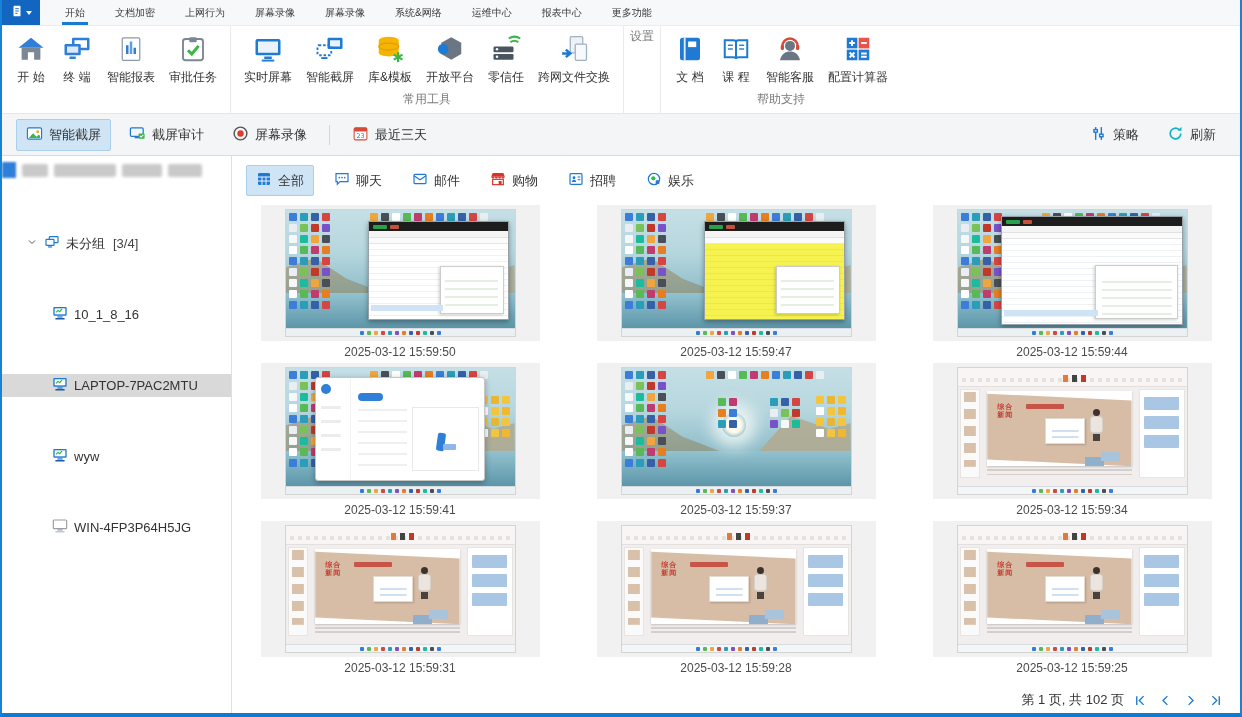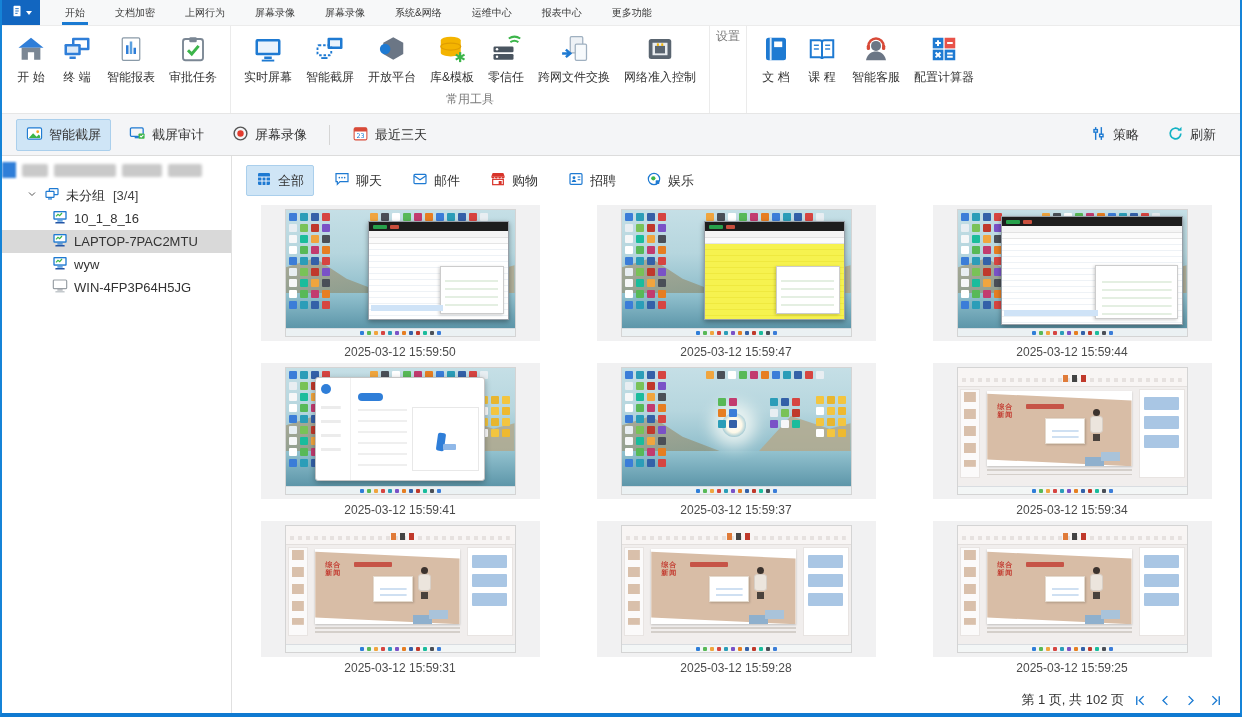--- a/index.html
+++ b/index.html
@@ -38,21 +38,21 @@
   
   .main { flex:1; display:flex; min-height:0; }
   .sidebar { width:230px; flex:0 0 auto; background:#fff; border-right:1px solid #e0e0e0; display:flex; flex-direction:column; }
   .search-row { height:30px; display:flex; align-items:center; gap:8px; padding:0 10px; border-bottom:1px solid #ededed; cursor:text; }
   .search-row svg { width:14px; height:14px; flex:0 0 auto; }
   .search-row input { border:none; outline:none; flex:1; font-size:13px; color:#333; background:transparent; font-family:inherit; }
   .search-row input::placeholder { color:#9a9a9a; }
   .redacted { height:28px; display:flex; align-items:center; gap:6px; padding-left:0; cursor:pointer; }
   .redacted .blk { height:13px; border-radius:2px; background:#c9c9c9; filter:blur(1.5px); }
   .redacted .blu { width:14px; height:16px; background:#2f7ed8; filter:blur(1px); }
-  .tree-row { height:23px; display:flex; align-items:center; gap:6px; cursor:pointer; font-size:13px; color:#333; }
+  .tree-row { height:23px; display:flex; align-items:center; gap:6px; cursor:pointer; font-size:13px; color:#333;margin-top:48px; }
   .tree-row svg { width:16px; height:16px; flex:0 0 auto; }
   .tree-row .chev svg { width:12px; height:12px; }
   .tree-row.group { padding-left:24px; }
   .tree-row.computer { padding-left:50px; }
   .tree-row.selected { background:#d9d9d9; }
   .tree-count { color:#444; margin-left:2px; }
 
   .content { flex:1; display:flex; flex-direction:column; min-width:0; background:#fff; }
   .filters { display:flex; align-items:center; gap:10px; padding:9px 0 7px 14px; }
   .filters .chip svg { width:16px; height:16px; }
@@ -215,75 +215,63 @@
                 <rect x="12" y="5" width="8" height="5" fill="#eaf3fc"></rect>
                 <rect x="2" y="9" width="11" height="8" rx="1" fill="none" stroke="#1e7ad2" stroke-dasharray="2 1.5" stroke-width="1.5"></rect>
                 <rect x="5" y="18.5" width="5" height="1.5" fill="#1e7ad2"></rect>
               </svg>
             </span>
             <span class="ribbon-label">智能截屏</span>
           </div>
           <div class="ribbon-item">
             <span class="ribbon-icon">
               <svg viewBox="0 0 24 24">
-                <path d="M13 2.5l8 4.5v9l-8 4.5-8-4.5v-9z" fill="#6b7685"></path>
-                <circle cx="6.5" cy="12" r="4.2" fill="#1e7ad2"></circle>
-              </svg>
-            </span>
-            <span class="ribbon-label">开放平台</span>
-          </div>
-          <div class="ribbon-item">
-            <span class="ribbon-icon">
-              <svg viewBox="0 0 24 24">
                 <ellipse cx="11" cy="5" rx="8" ry="2.8" fill="#f4b400"></ellipse>
                 <path d="M3 5v10c0 1.6 3.6 2.9 8 2.9s8-1.3 8-2.9V5" fill="#f4b400"></path>
                 <ellipse cx="11" cy="10" rx="8" ry="2.8" fill="none" stroke="#e09e00"></ellipse>
                 <g stroke="#3cb54a" stroke-width="1.8">
                   <line x1="18.5" y1="14.5" x2="18.5" y2="22.5"></line>
                   <line x1="15" y1="16.5" x2="22" y2="20.5"></line>
                   <line x1="22" y1="16.5" x2="15" y2="20.5"></line>
                 </g>
               </svg>
             </span>
             <span class="ribbon-label">库&amp;模板</span>
           </div>
           <div class="ribbon-item">
             <span class="ribbon-icon">
               <svg viewBox="0 0 24 24">
+                <path d="M13 2.5l8 4.5v9l-8 4.5-8-4.5v-9z" fill="#6b7685"></path>
+                <circle cx="6.5" cy="12" r="4.2" fill="#1e7ad2"></circle>
+              </svg>
+            </span>
+            <span class="ribbon-label">开放平台</span>
+          </div>
+          <div class="ribbon-item">
+            <span class="ribbon-icon">
+              <svg viewBox="0 0 24 24">
                 <rect x="2" y="10" width="16" height="4.5" rx="1" fill="#4a5560"></rect>
                 <rect x="2" y="16" width="16" height="4.5" rx="1" fill="#4a5560"></rect>
                 <circle cx="4.8" cy="12.2" r="1" fill="#fff"></circle>
                 <circle cx="4.8" cy="18.2" r="1" fill="#fff"></circle>
                 <path d="M15.5 6.5q3.2-2.2 6.4 0" stroke="#3cb54a" stroke-width="1.6" fill="none"></path>
                 <path d="M14.2 3.6q4.6-3 9.2 0" stroke="#3cb54a" stroke-width="1.6" fill="none"></path>
               </svg>
             </span>
             <span class="ribbon-label">零信任</span>
           </div>
           <div class="ribbon-item">
             <span class="ribbon-icon">
               <svg viewBox="0 0 24 24">
                 <rect x="9" y="2" width="10" height="13" rx="1" fill="#eef2f6" stroke="#9fb0c0"></rect>
                 <rect x="13" y="8" width="9" height="13" rx="1" fill="#f7fafc" stroke="#9fb0c0"></rect>
                 <path d="M2.5 15.5h6M5.5 12.5l3.5 3-3.5 3" stroke="#1e7ad2" stroke-width="2" fill="none"></path>
               </svg>
             </span>
             <span class="ribbon-label">跨网文件交换</span>
-          </div>
-          <div class="ribbon-item">
-            <span class="ribbon-icon">
-              <svg viewBox="0 0 24 24">
-                <rect x="3" y="4" width="18" height="16" rx="2" fill="#5a6570"></rect>
-                <rect x="6" y="7" width="12" height="10" fill="#e8ecef"></rect>
-                <rect x="8" y="9.5" width="8" height="6" fill="#5a6570"></rect>
-                <rect x="9.5" y="7.5" width="1.6" height="2" fill="#f4b400"></rect>
-                <rect x="13" y="7.5" width="1.6" height="2" fill="#f4b400"></rect>
-              </svg>
-            </span>
-            <span class="ribbon-label">网络准入控制</span>
           </div>
         </div>
         <div class="ribbon-group-label">常用工具</div>
       </div>
       <div class="ribbon-group">
         <div class="ribbon-group-label">设置</div>
       </div>
       <div class="ribbon-group">
         <div class="ribbon-items">
           <div class="ribbon-item">
@@ -336,20 +324,21 @@
                   <line x1="5.3" y1="14.8" x2="9.2" y2="18.7"></line>
                   <line x1="9.2" y1="14.8" x2="5.3" y2="18.7"></line>
                   <line x1="14.5" y1="15.6" x2="19" y2="15.6"></line>
                   <line x1="14.5" y1="18.2" x2="19" y2="18.2"></line>
                 </g>
               </svg>
             </span>
             <span class="ribbon-label">配置计算器</span>
           </div>
         </div>
+        <div class="ribbon-group-label">帮助支持</div>
       </div>
     </div>
 
   <div class="subtoolbar" id="subtoolbar">
       <div class="chip active">
         <span><svg viewBox="0 0 24 24">
             <rect x="2" y="4" width="20" height="16" rx="2" fill="#fff" stroke="#1e7ad2" stroke-width="1.6"></rect>
             <circle cx="16.5" cy="9.5" r="2" fill="#f4a623"></circle>
             <path d="M4 18.5l6-7 5 5 3-3 2 2v3z" fill="#3cb54a"></path>
           </svg></span>

